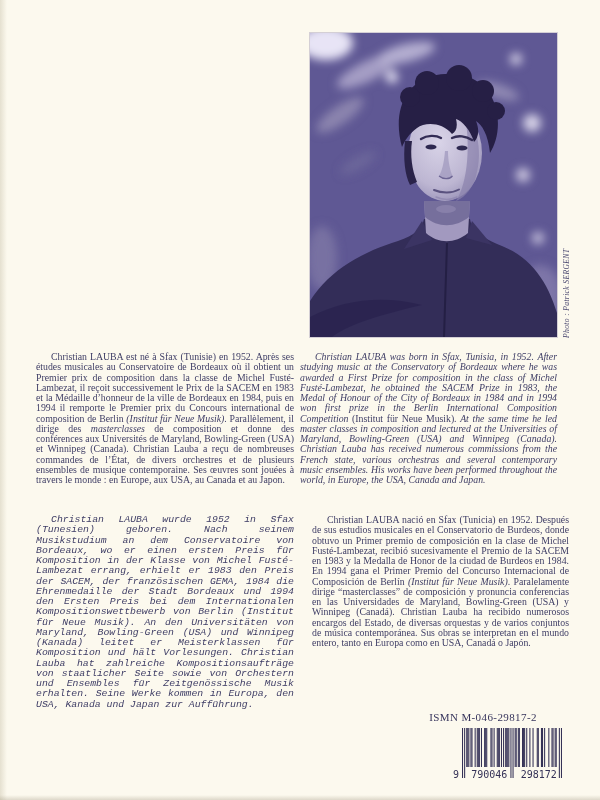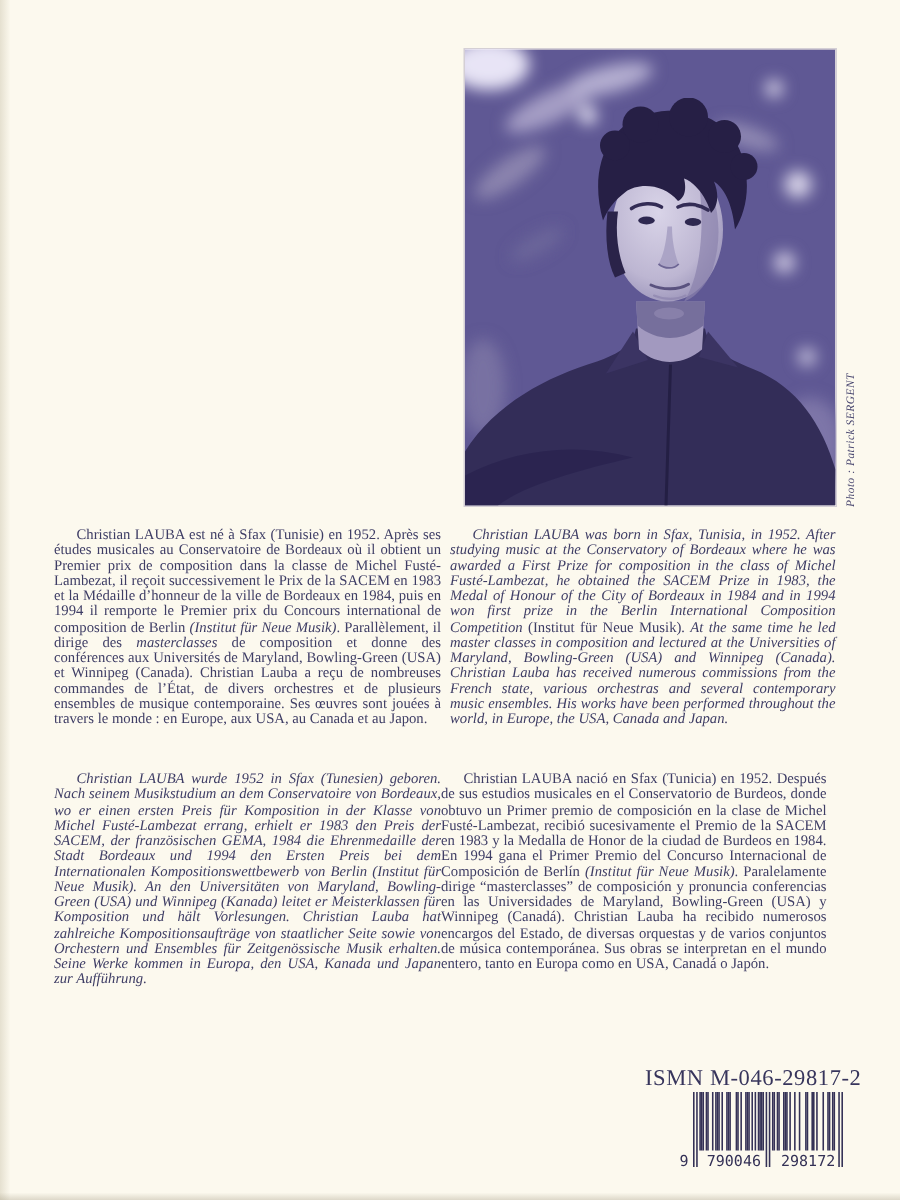--- a/index.html
+++ b/index.html
@@ -31,28 +31,28 @@
     writing-mode:vertical-rl;transform:rotate(180deg);
     font-style:italic;font-size:7.6px;letter-spacing:.35px;color:#4a4870;
     white-space:nowrap;
   }
   .bio{
     position:absolute;margin:0;font-size:9.8px;line-height:10.25px;
     text-align:justify;text-indent:15px;color:var(--ink);
     -webkit-hyphens:auto;hyphens:auto;
   }
   .bio-fr{left:36px;top:352px;width:258px;}
-  .bio-de{left:36px;top:515px;width:258px;}
+  .bio-de{left:36px;top:515px;width:258px;font-family:Liberation Mono, monospace;}
   .bio-en{left:300px;top:352px;width:257px;}
-  .bio-es{left:294px;top:515px;width:257px;}
+  .bio-es{left:312px;top:515px;width:257px;}
   .it{font-style:italic;}
   .rm{font-style:normal;margin-top:48px;}
   .ismn{
-    position:absolute;left:430px;top:711px;width:146px;text-align:left;
-    font-size:15px;letter-spacing:.4px;color:#37355c;
+    position:absolute;left:410px;top:711px;width:146px;text-align:center;
+    font-size:11px;letter-spacing:.4px;color:#37355c;
   }
   .barcode{position:absolute;left:453px;top:728px;width:112px;height:53px;}
   .barcode svg{display:block;overflow:visible;}
 </style>
 </head>
 <body>
 
 <div class="page">
 
   <figure class="photo">

